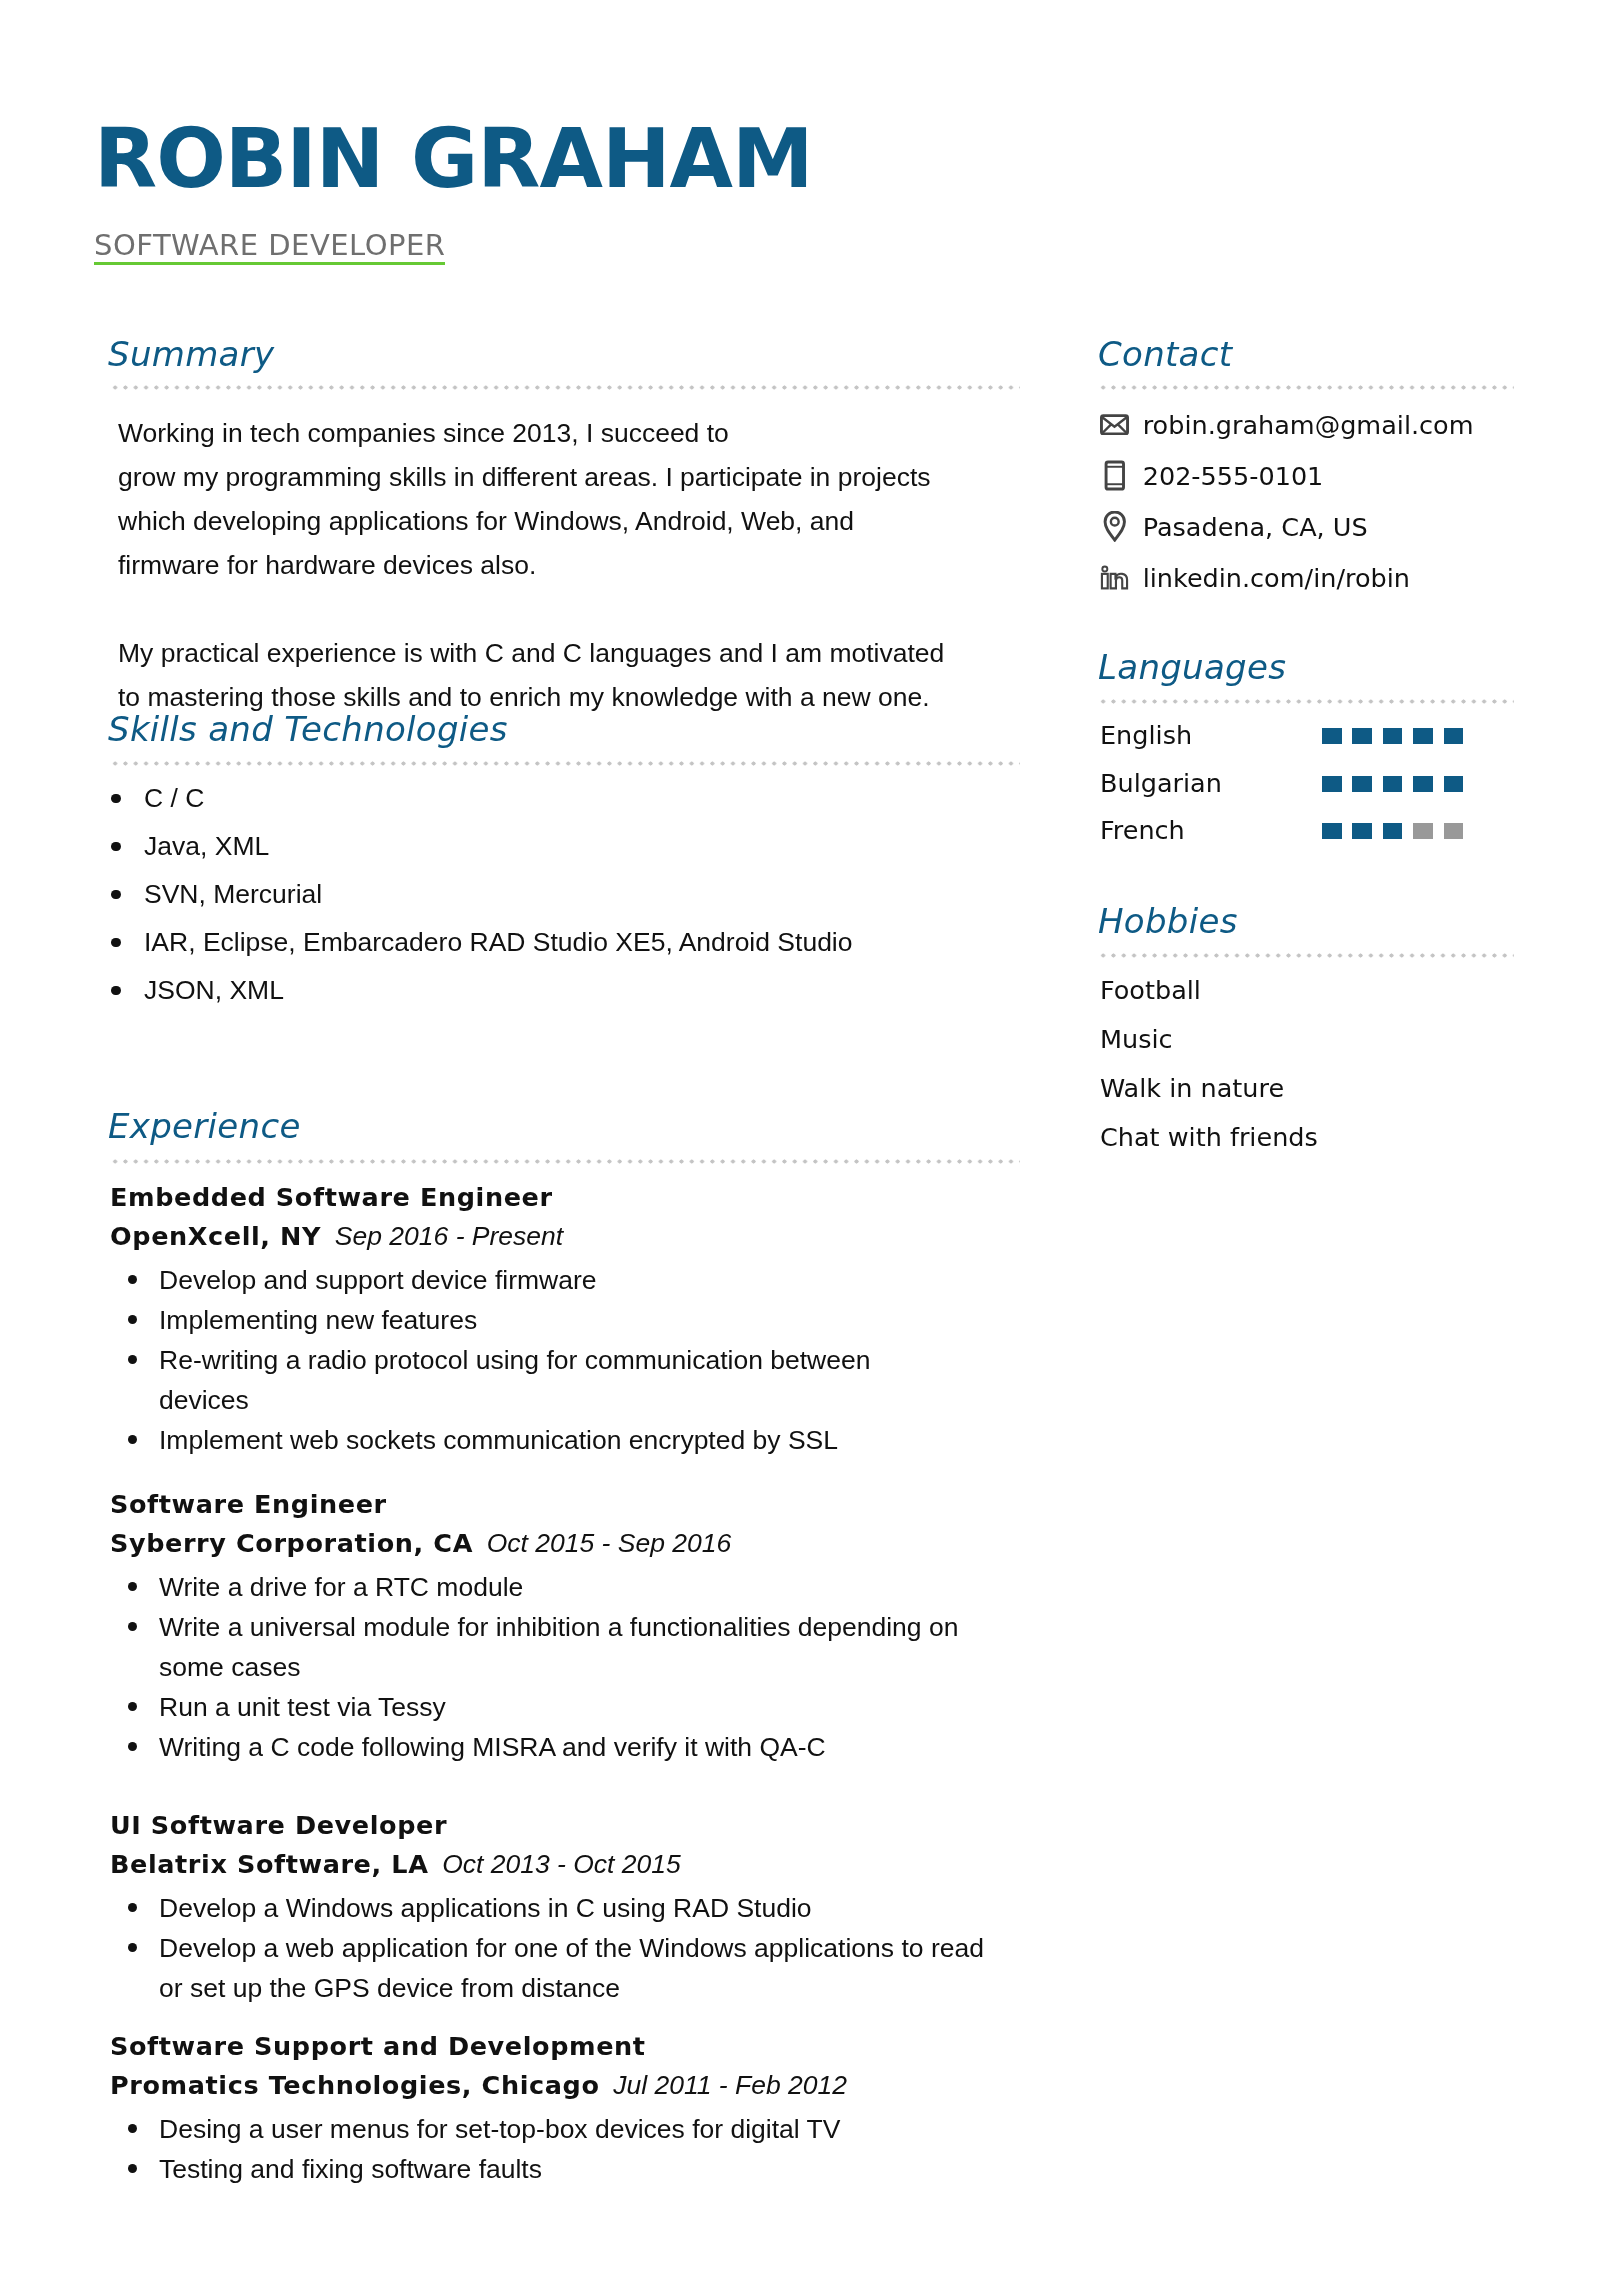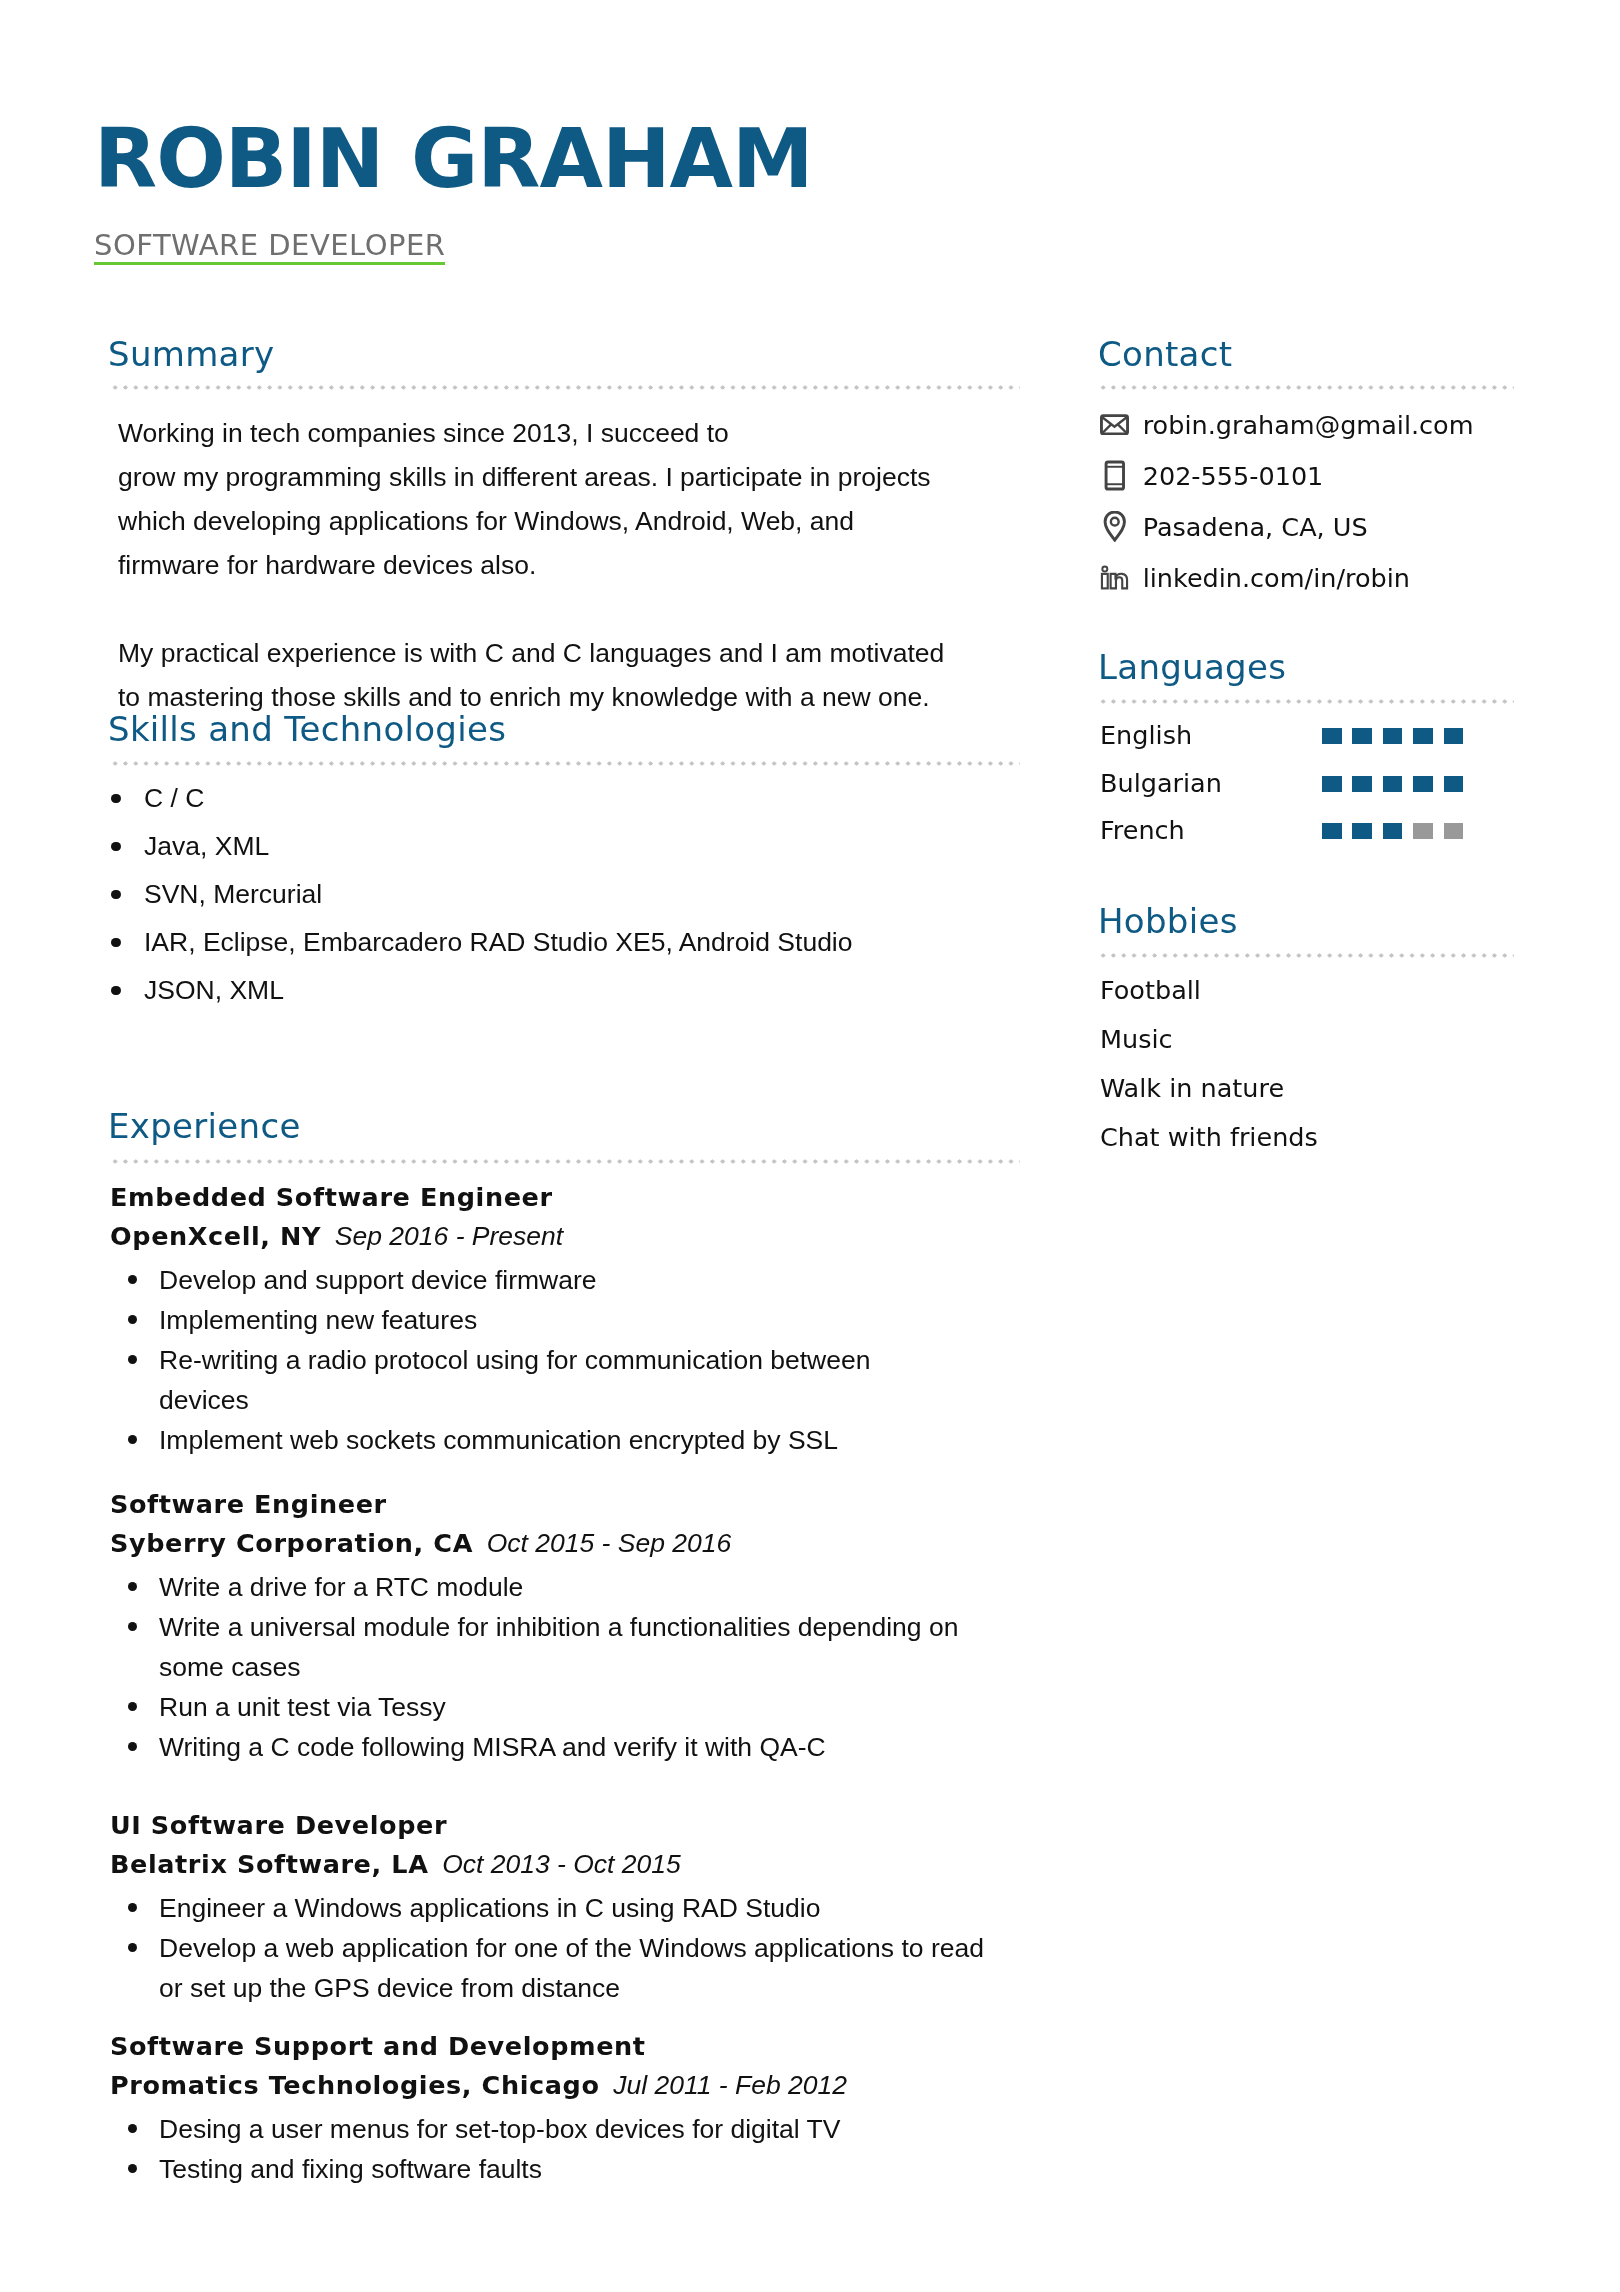--- a/index.html
+++ b/index.html
@@ -6,21 +6,21 @@
   body { width: 1620px; height: 2293px; position: relative; overflow: hidden;
          font-family: "Liberation Sans", "DejaVu Sans", sans-serif; color: #111; }
   .abs { position: absolute; }
   .name { left: 94px; top: 110px; font-size: 82px; line-height: 98px; color: #0e5a85;
           font-family: "DejaVu Sans", sans-serif; font-weight: normal; letter-spacing: -1px; white-space: nowrap; }
   .name b { font-weight: bold; }
   .subtitle { left: 94px; top: 229px; font-size: 29px; line-height: 33px; color: #6f6f6f;
               font-family: "DejaVu Sans", sans-serif; letter-spacing: 0.5px; white-space: nowrap;
               border-bottom: 3.9px solid #66c934; padding-bottom: 0px; }
   .sec-title { font-family: "DejaVu Sans", sans-serif; font-size: 34px; line-height: 43px; color: #0e5a85;
-               white-space: nowrap; letter-spacing: 0.3px; }
+               white-space: nowrap; letter-spacing: 0.3px; font-style: italic; }
   .dots { height: 4.9px;
           background-image: radial-gradient(circle, #c4c4c4 1.8px, transparent 2.2px);
           background-size: 10.3px 4.9px; background-repeat: repeat-x; }
   .body-text { font-family: "Liberation Sans", sans-serif; font-size: 26.5px; color: #111; }
   .summary p { margin: 8px; line-height: 36px; }
   .summary .gap { height: 36px; }
   .skills-list { list-style: none; margin: 0; padding: 0; }
   .skills-list li { position: relative; height: 48px; line-height: 35px; padding-left: 33px; white-space: nowrap; }
   .skills-list li .dot { position: absolute; left: 0; top: 12.7px; width: 9.8px; height: 9.8px; border-radius: 50%; background: #111; }
   .job { position: absolute; left: 110px; width: 912px; }
@@ -89,21 +89,21 @@
     <li style="padding-right:0;"><span class="dot"></span><span>Write a universal module for inhibition a functionalities depending on some cases</span></li>
     <li><span class="dot"></span><span>Run a unit test via Tessy</span></li>
     <li><span class="dot"></span><span>Writing a C code following MISRA and verify it with QA-C</span></li>
   </ul>
 </div>
 
 <div class="job body-text" style="top:1794px;margin-top:12px;">
   <div class="job-title">UI Software Developer</div>
   <div class="job-company"><span>Belatrix Software, LA</span><span class="job-dates">Oct 2013 - Oct 2015</span></div>
   <ul class="job-bullets">
-    <li><span class="dot"></span><span>Engineer a Windows applications in C using RAD Studio</span></li>
+    <li><span class="dot"></span><span>Develop a Windows applications in C using RAD Studio</span></li>
     <li style="padding-right:19.6px;"><span class="dot"></span><span>Develop a web application for one of the Windows applications to read or set up the GPS device from distance</span></li>
   </ul>
 </div>
 
 <div class="job body-text" style="top:2027px;">
   <div class="job-title">Software Support and Development</div>
   <div class="job-company"><span>Promatics Technologies, Chicago</span><span class="job-dates">Jul 2011 - Feb 2012</span></div>
   <ul class="job-bullets">
     <li><span class="dot"></span><span>Desing a user menus for set-top-box devices for digital TV</span></li>
     <li><span class="dot"></span><span>Testing and fixing software faults</span></li>

